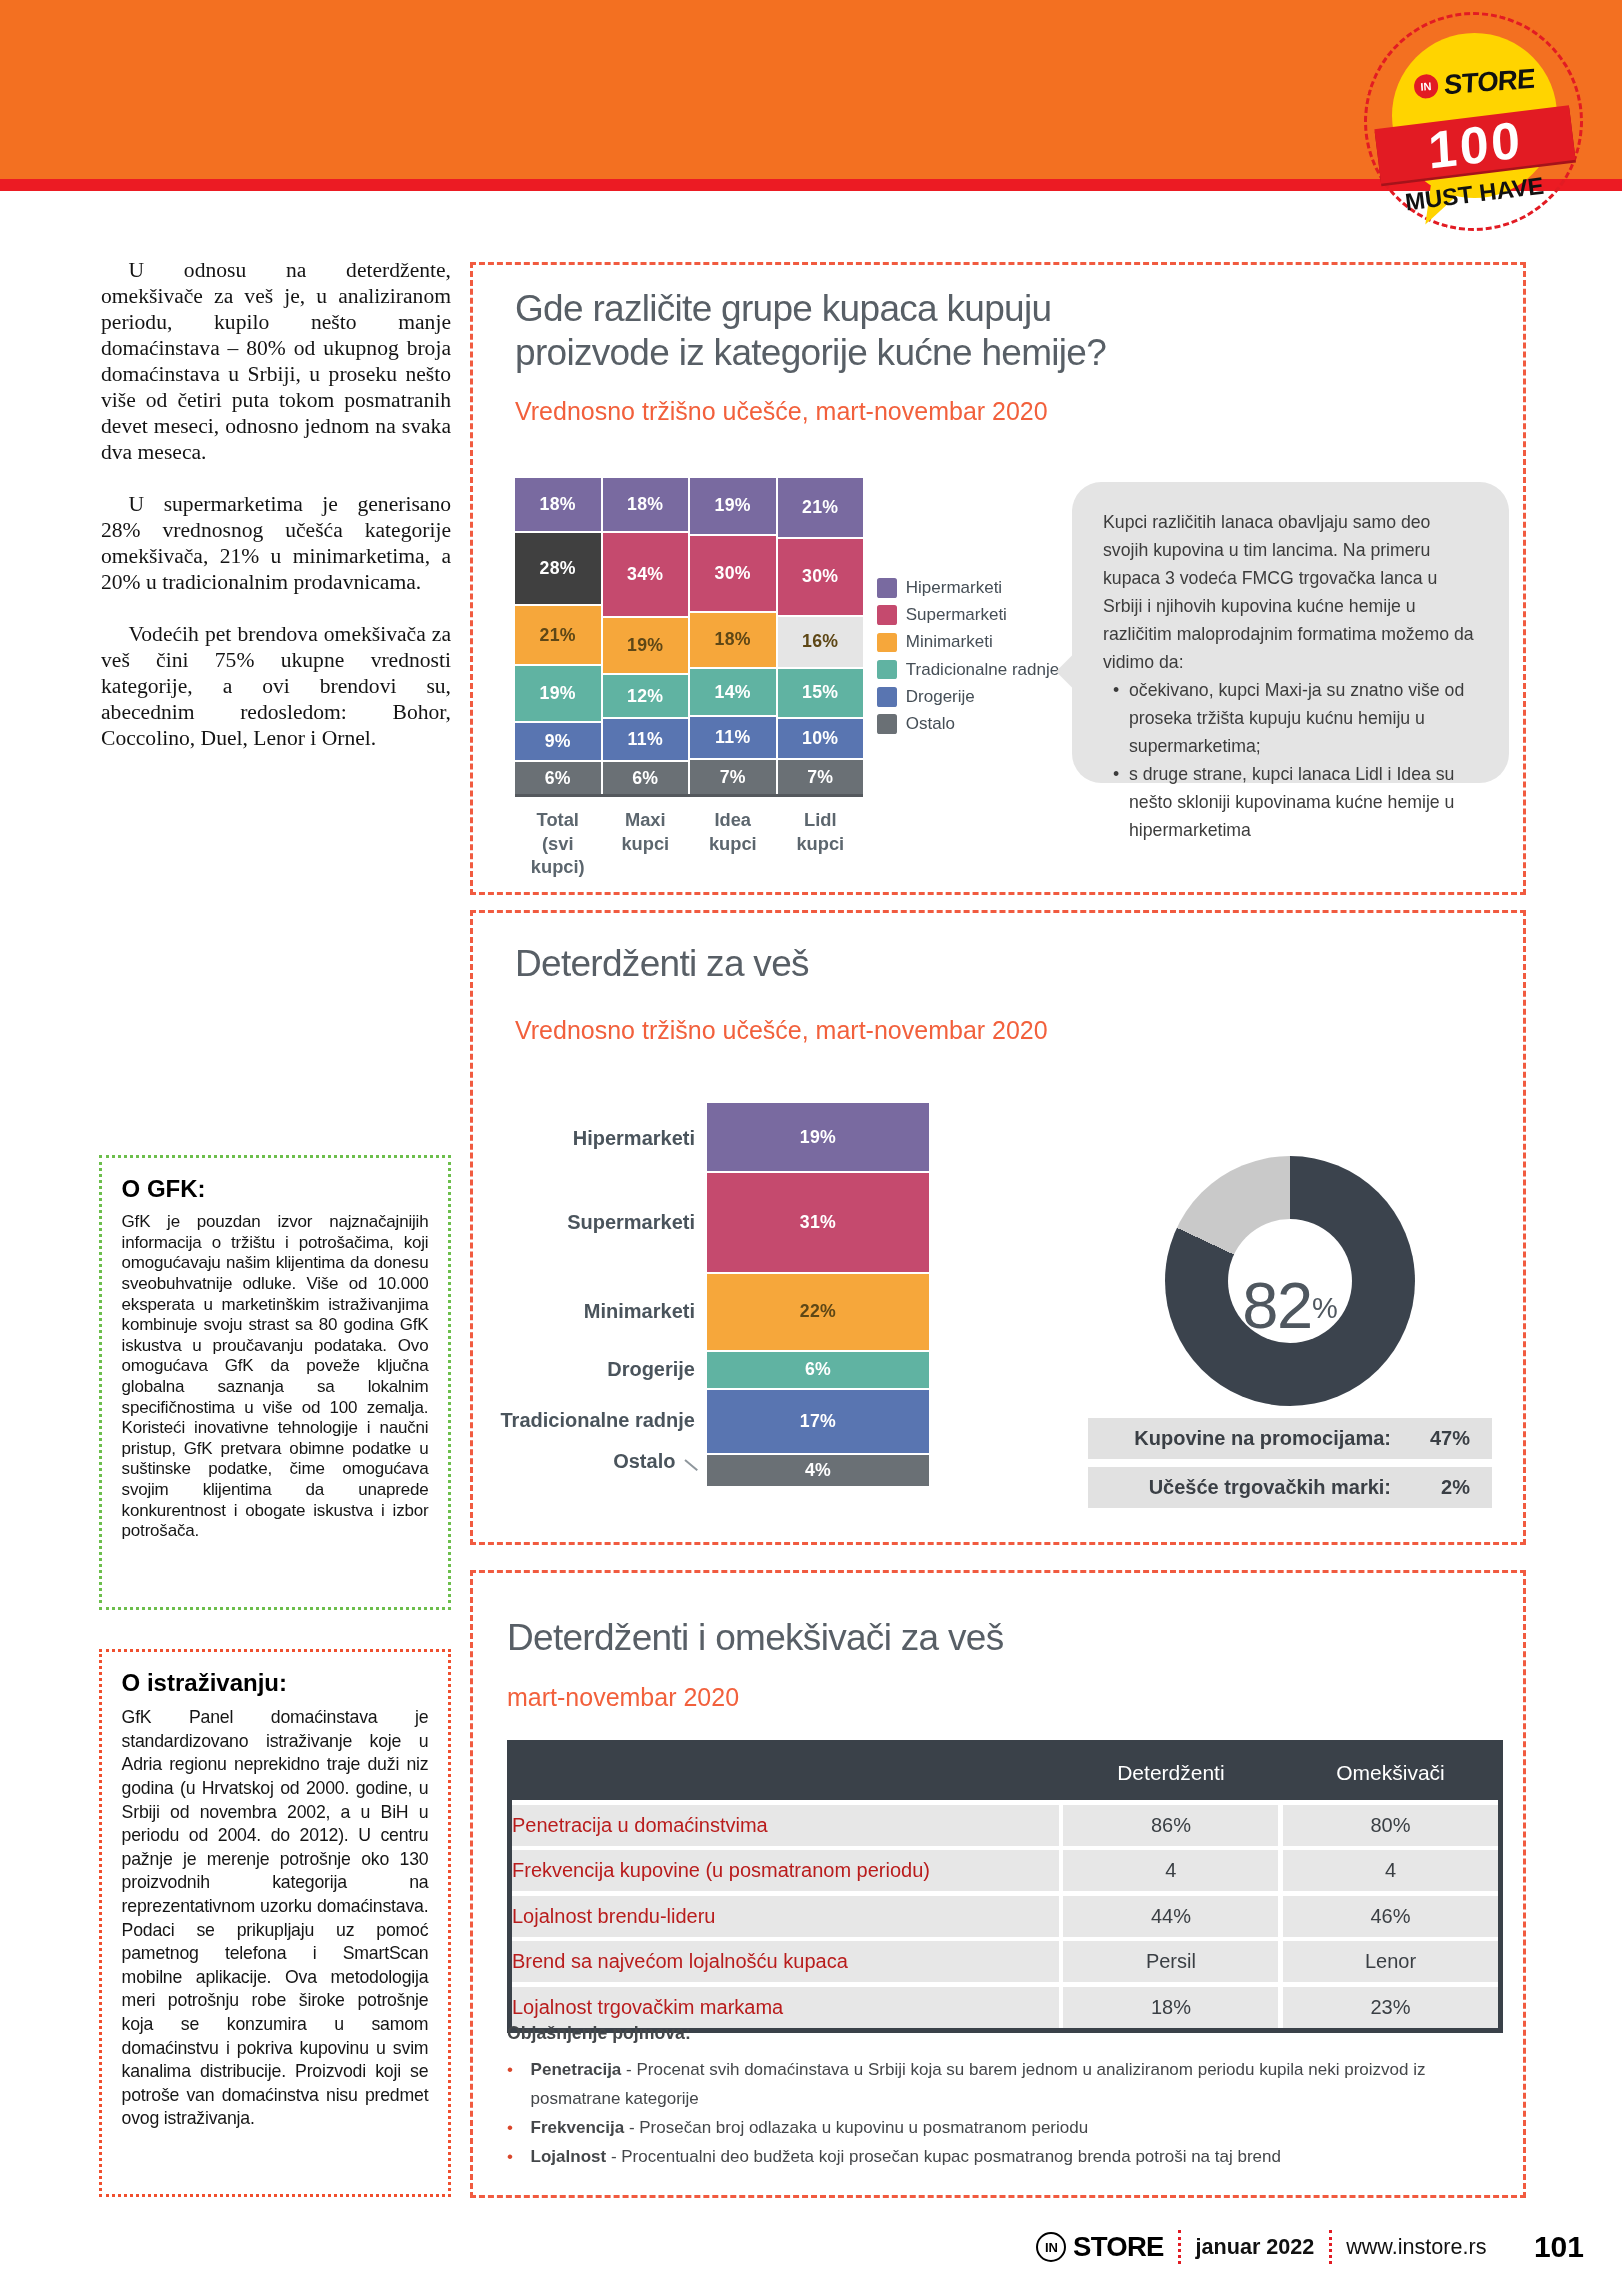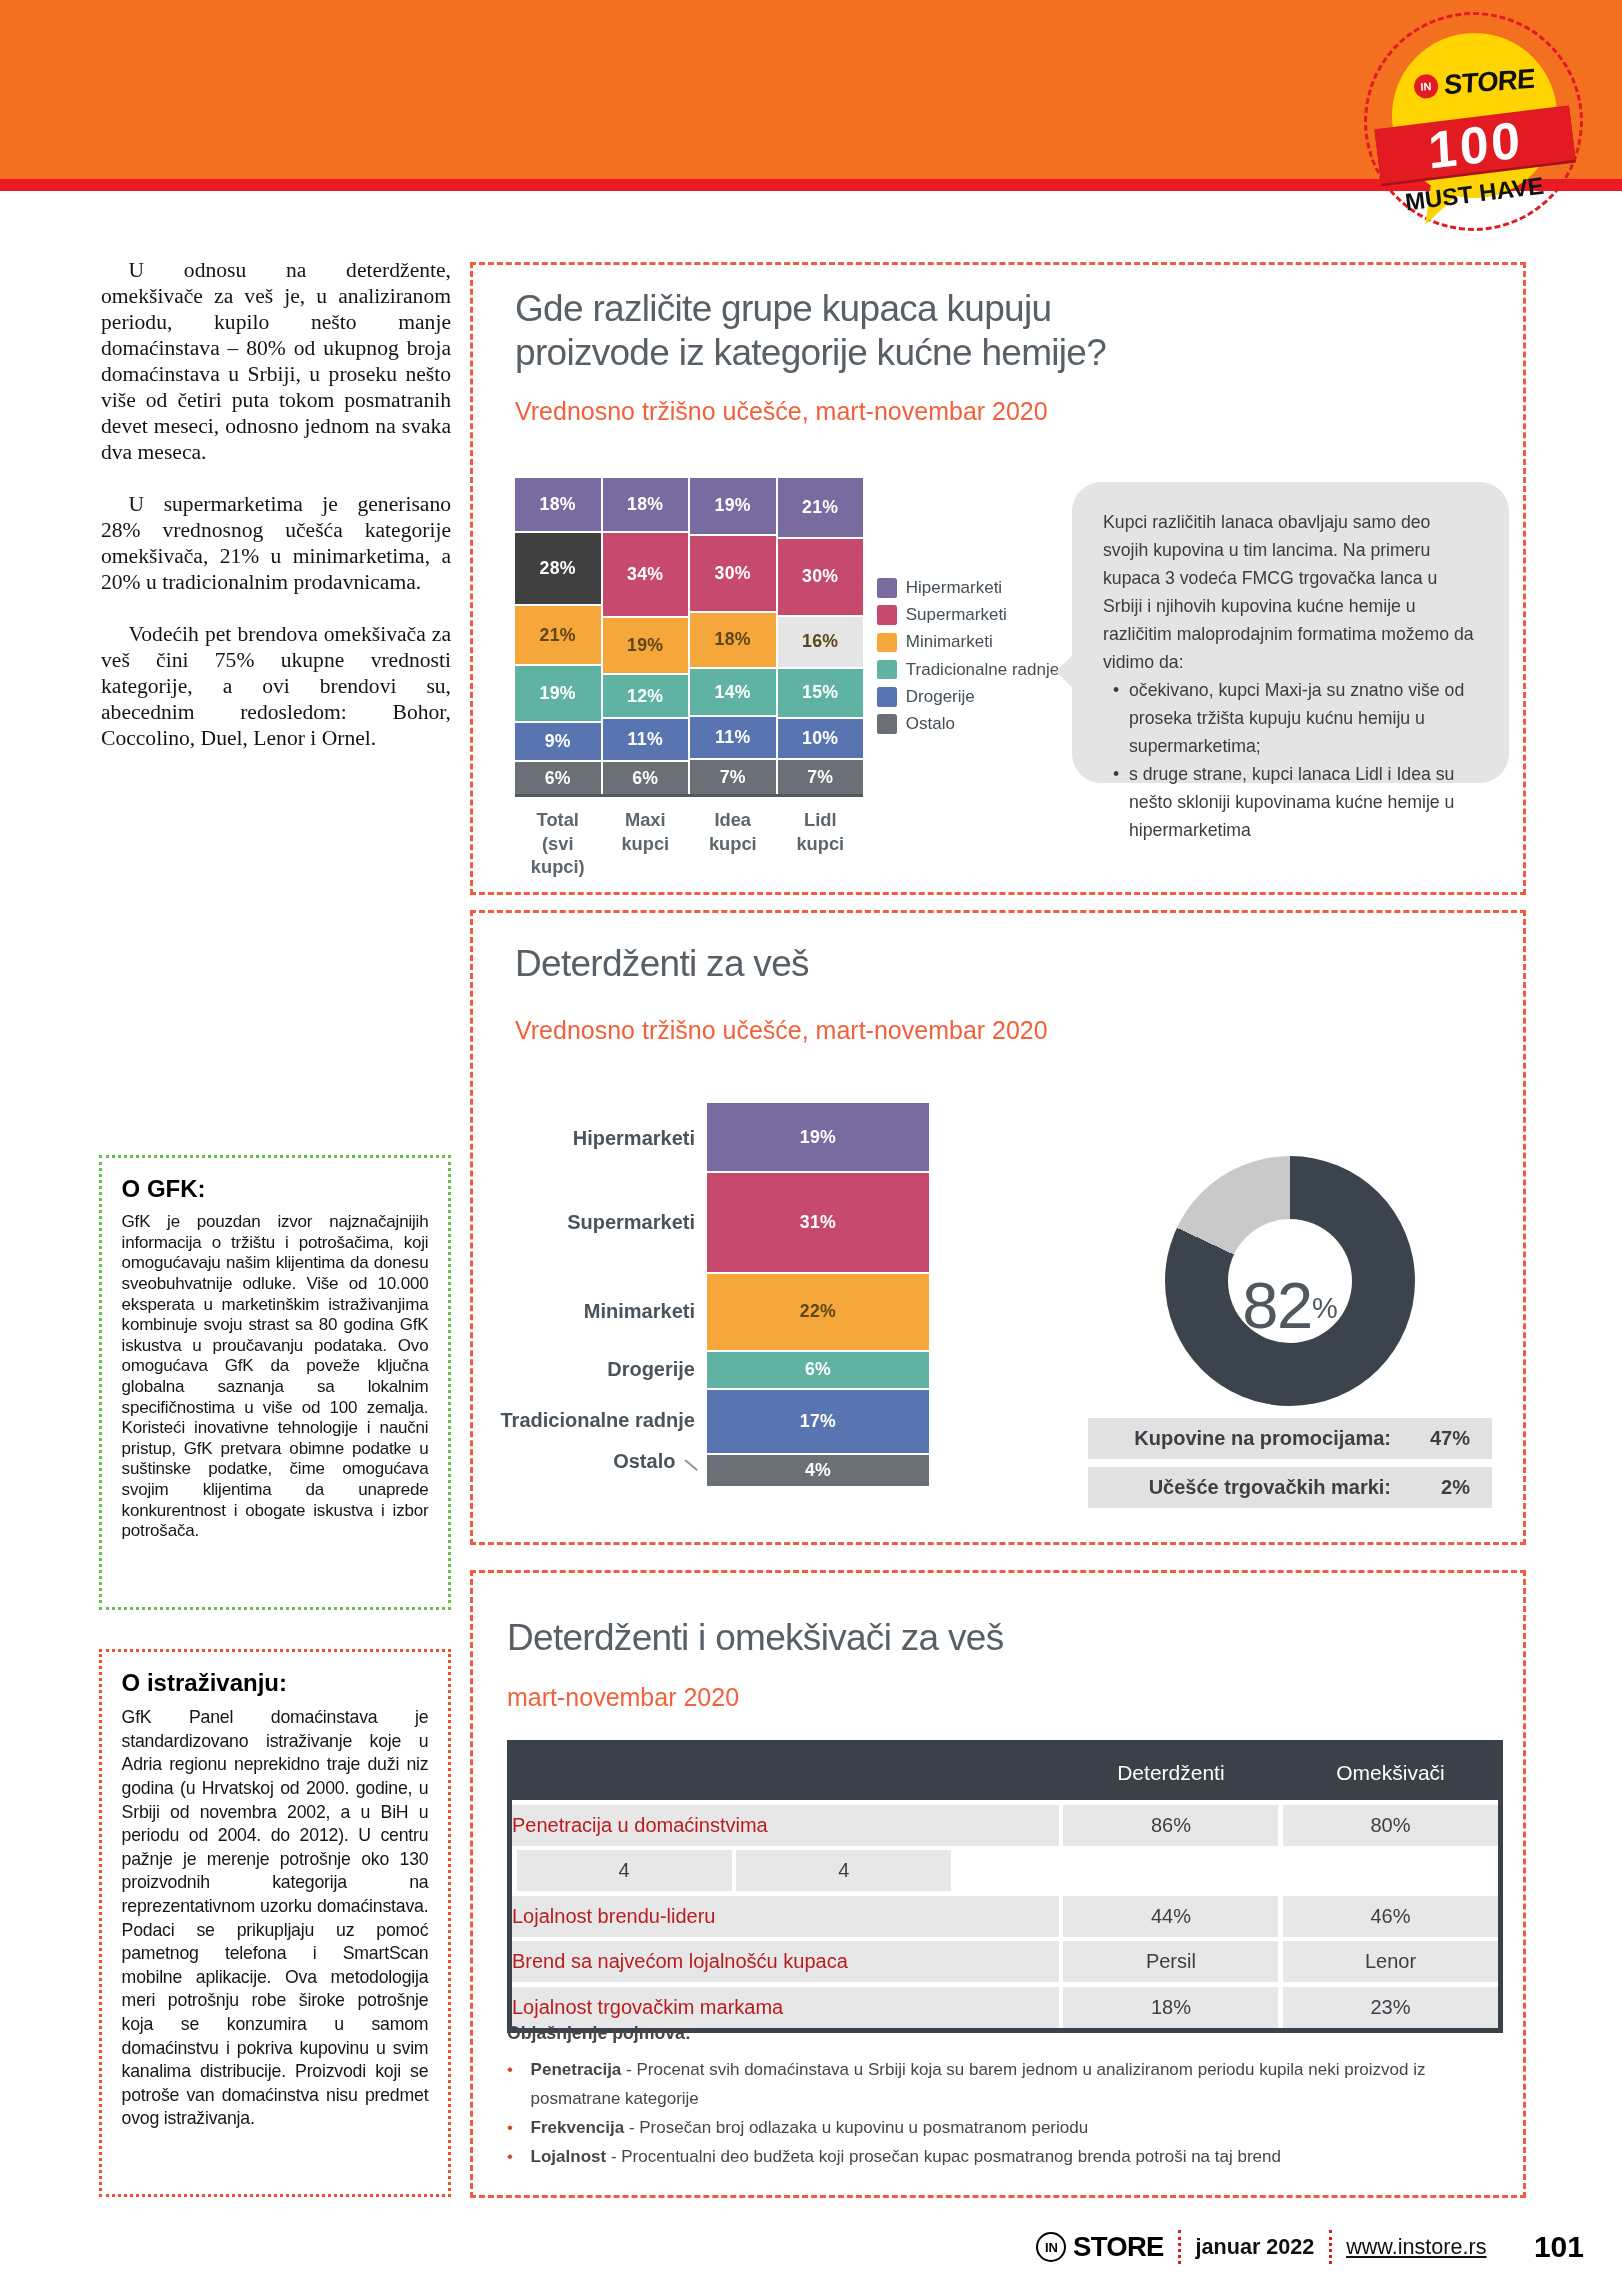--- a/index.html
+++ b/index.html
@@ -110,21 +110,21 @@
   .fn-term{font-weight:700;}
   
   .footer{position:absolute;left:0;top:2230px;width:1584px;display:flex;align-items:center;
           justify-content:flex-end;gap:14.4px;}
   .f-logo{display:flex;align-items:center;gap:6.5px;}
   .f-in{display:inline-flex;width:30px;height:30px;border:2.6px solid #000;border-radius:50%;
         align-items:center;justify-content:center;font-size:13px;font-weight:900;color:#000;box-sizing:border-box;}
   .f-store{font-size:27.5px;font-weight:900;color:#000;letter-spacing:-0.7px;}
   .f-sep{height:34px;border-left:3.3px dotted #E21B23;}
   .f-date{font-size:21.6px;font-weight:700;color:#111;}
-  .f-site{font-size:21.6px;color:#111;text-decoration:underline;}
+  .f-site{font-size:21.6px;color:#111;}
   .f-page{font-size:30px;font-weight:900;color:#000;margin-left:33px;}
 </style>
 </head>
 <body>
 
 <div class="page">
 
   <div class="topbar"></div>
   <div class="redline"></div>
 
@@ -376,20 +376,21 @@
           <div class="t3-val">Deterdženti</div>
           <div class="t3-val">Omekšivači</div>
         </div>
       <div id="t3-body">
           <div class="t3-row">
             <div class="t3-label">Penetracija u domaćinstvima</div>
             <div class="t3-val">86%</div>
             <div class="t3-val">80%</div>
           </div>
           <div class="t3-row">
+            <div class="t3-label">Frekvencija kupovine (u posmatranom periodu)</div>
             <div class="t3-val">4</div>
             <div class="t3-val">4</div>
           </div>
           <div class="t3-row">
             <div class="t3-label">Lojalnost brendu-lideru</div>
             <div class="t3-val">44%</div>
             <div class="t3-val">46%</div>
           </div>
           <div class="t3-row">
             <div class="t3-label">Brend sa najvećom lojalnošću kupaca</div>

